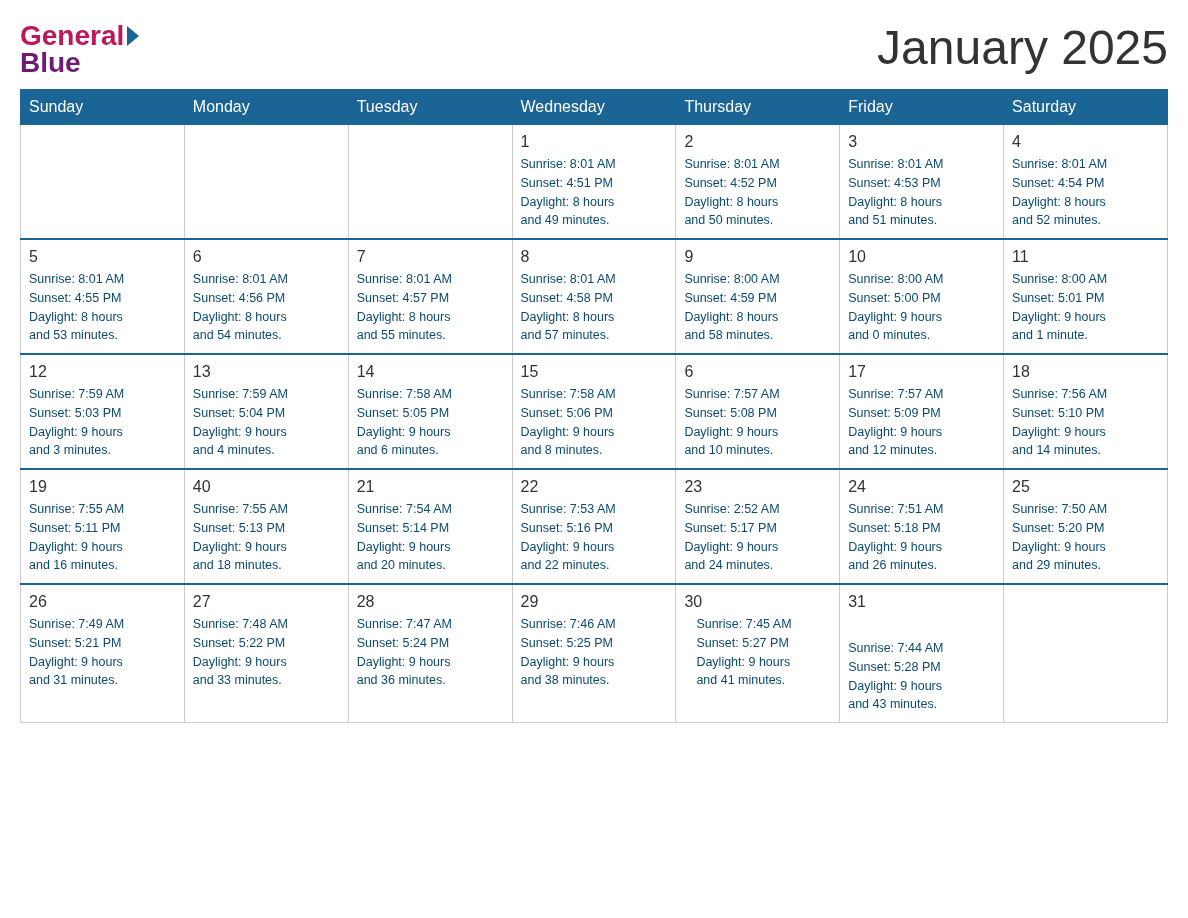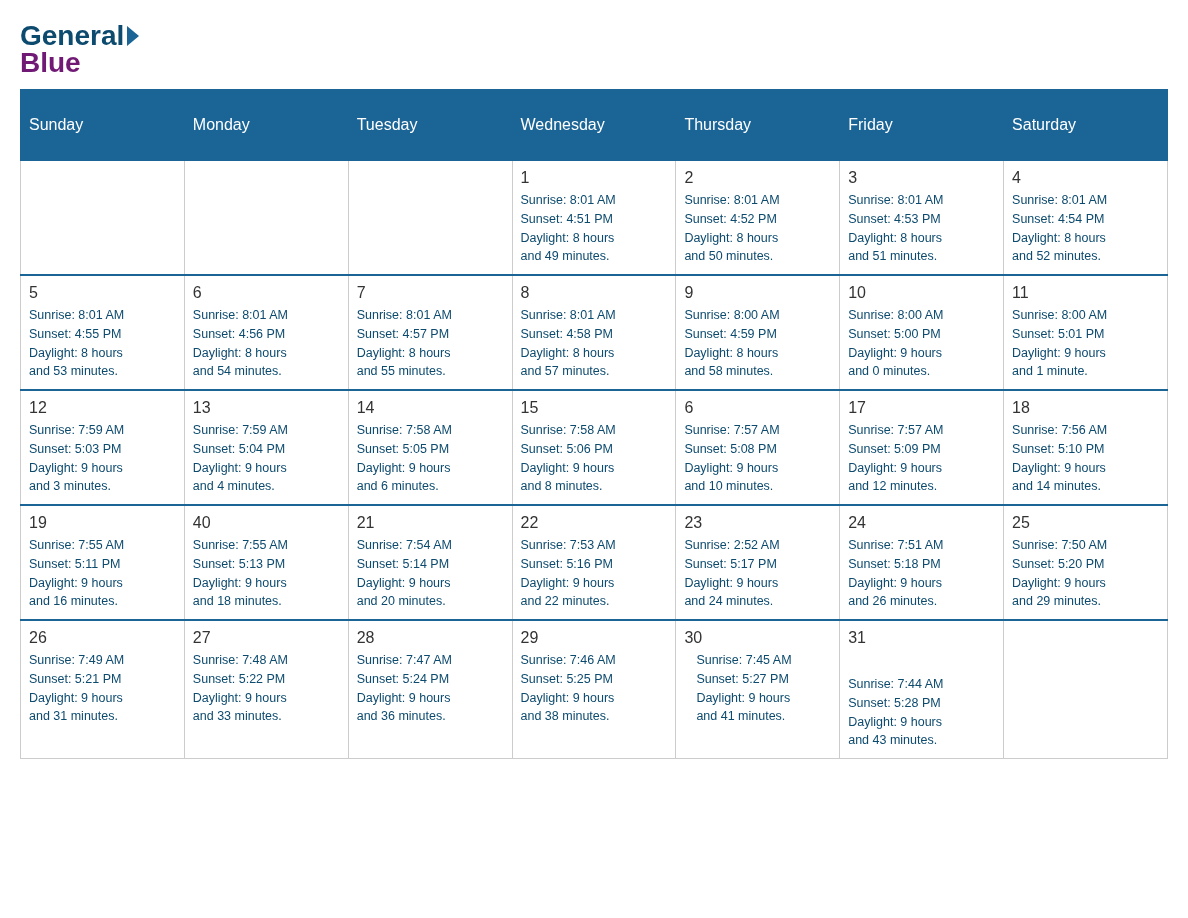--- a/index.html
+++ b/index.html
@@ -17,21 +17,21 @@
       margin-bottom: 10px;
     }
     .logo {
       display: flex;
       flex-direction: column;
       align-items: flex-start;
     }
     .logo-text {
       font-size: 28px;
       font-weight: bold;
-      color: #0c4a6e;
+      color: #be185d;
       display: flex;
       align-items: center;
     }
     .logo-arrow {
       display: inline-block;
       width: 0;
       height: 0;
       border-left: 12px solid #1a6496;
       border-top: 10px solid transparent;
       border-bottom: 10px solid transparent;
@@ -57,21 +57,21 @@
       color: #555;
     }
     .calendar-table {
       width: 100%;
       border-collapse: collapse;
       table-layout: fixed;
     }
     .calendar-table th {
       background-color: #1a6496;
       color: #fff;
-      padding: 26px 8px;
+      padding: 8px 8px;
       font-size: 16px;
       font-weight: normal;
       text-align: left;
       border: 1px solid #1a6496;
     }
     .calendar-table td {
       vertical-align: top;
       padding: 8px;
       border: 1px solid #ccc;
       height: 110px;
@@ -101,20 +101,21 @@
 
 <div class="header">
   <div class="logo">
     <div class="logo-text">
       <span>General</span>
       <span class="logo-arrow"></span>
     </div>
     <div class="logo-blue">Blue</div>
   </div>
   <div class="title-area">
+    <div class="month-title">January 2025</div>
   </div>
 </div>
 
 <table class="calendar-table">
   <thead>
     <tr>
     <th>Sunday</th>
         <th>Monday</th>
         <th>Tuesday</th>
         <th>Wednesday</th>

